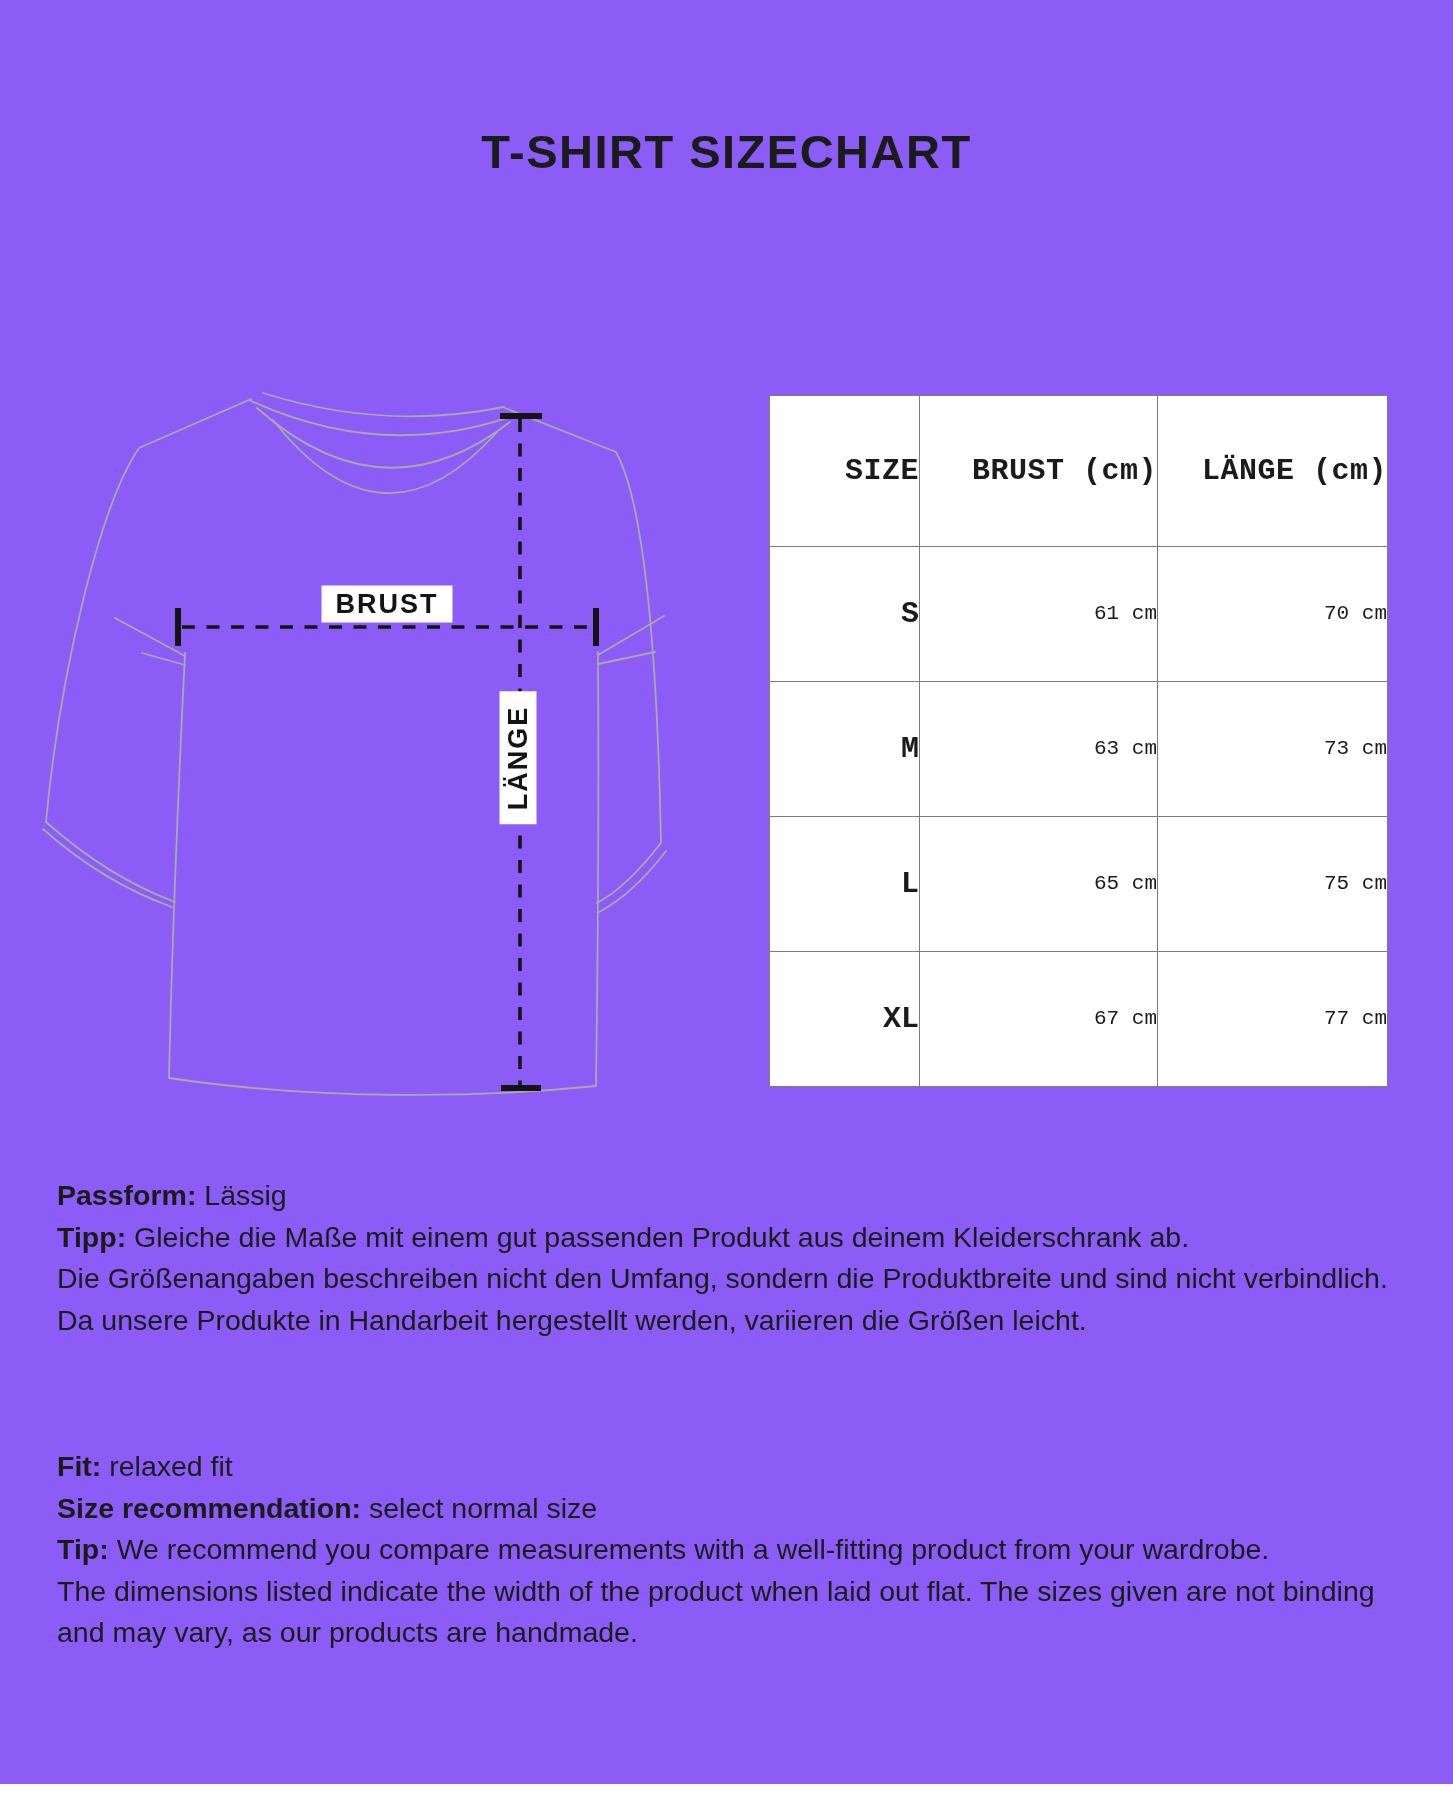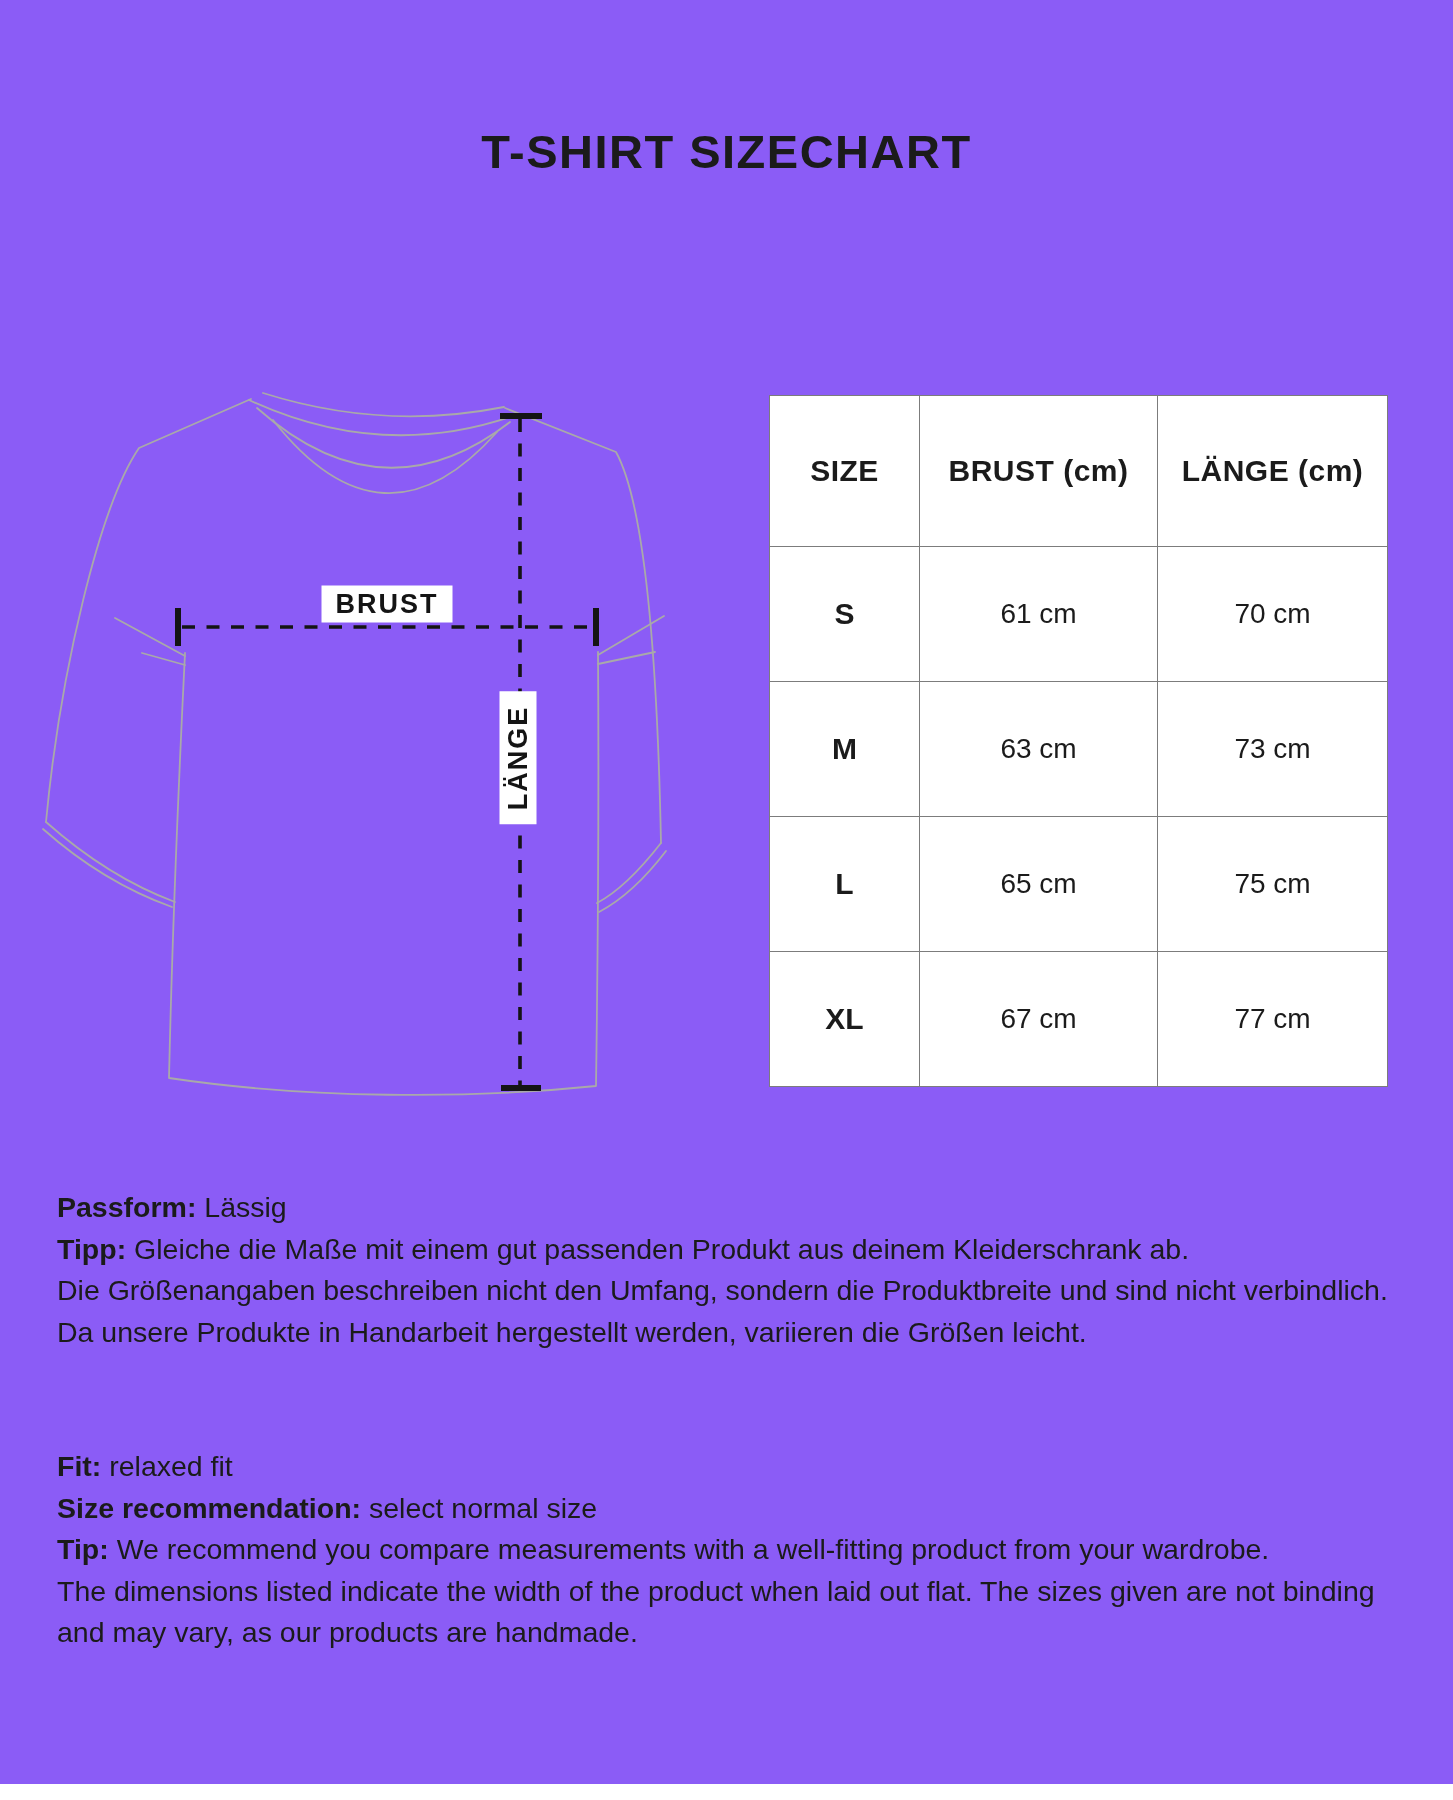--- a/index.html
+++ b/index.html
@@ -16,31 +16,31 @@
     position:absolute;background:#ffffff;font-weight:700;font-size:27px;
     letter-spacing:2px;padding:3px 14px;white-space:nowrap;color:#141414;
   }
   #brust-label{left:387px;top:604px;transform:translate(-50%,-50%);}
   #laenge-label{left:518px;top:758px;transform:translate(-50%,-50%) rotate(-90deg);}
   table.size-table{
     position:absolute;left:769px;top:395px;width:618px;height:692px;
     border-collapse:collapse;table-layout:fixed;
   }
   table.size-table th,table.size-table td{
-    border:1.5px solid #7c7c7c;text-align:center;vertical-align:middle;
-    padding:0;color:#1b1b1b;background:#ffffff;
+    border:1.5px solid #7c7c7c;text-align:right;vertical-align:middle;
+    padding:0;color:#1b1b1b;background:#ffffff;font-family:Liberation Mono, monospace;
   }
   table.size-table th{height:125px;font-size:30px;font-weight:700;letter-spacing:0.5px;}
-  table.size-table td{height:112px;font-size:28px;font-weight:400;}
+  table.size-table td{height:112px;font-size:21px;font-weight:400;}
   table.size-table td.size-col{font-weight:700;font-size:30px;}
   .info{
     position:absolute;left:57px;width:1380px;
     font-size:28.5px;line-height:41.6px;color:#1b1b1b;
   }
-  #info-de{top:1175px;margin-top:12px;}
+  #info-de{top:1175px;}
   #info-en{top:1446px;}
   .info b{font-weight:700;}
 </style>
 </head>
 <body>
 
 <div class="page">
 
   <div class="title">T-SHIRT SIZECHART</div>
 

